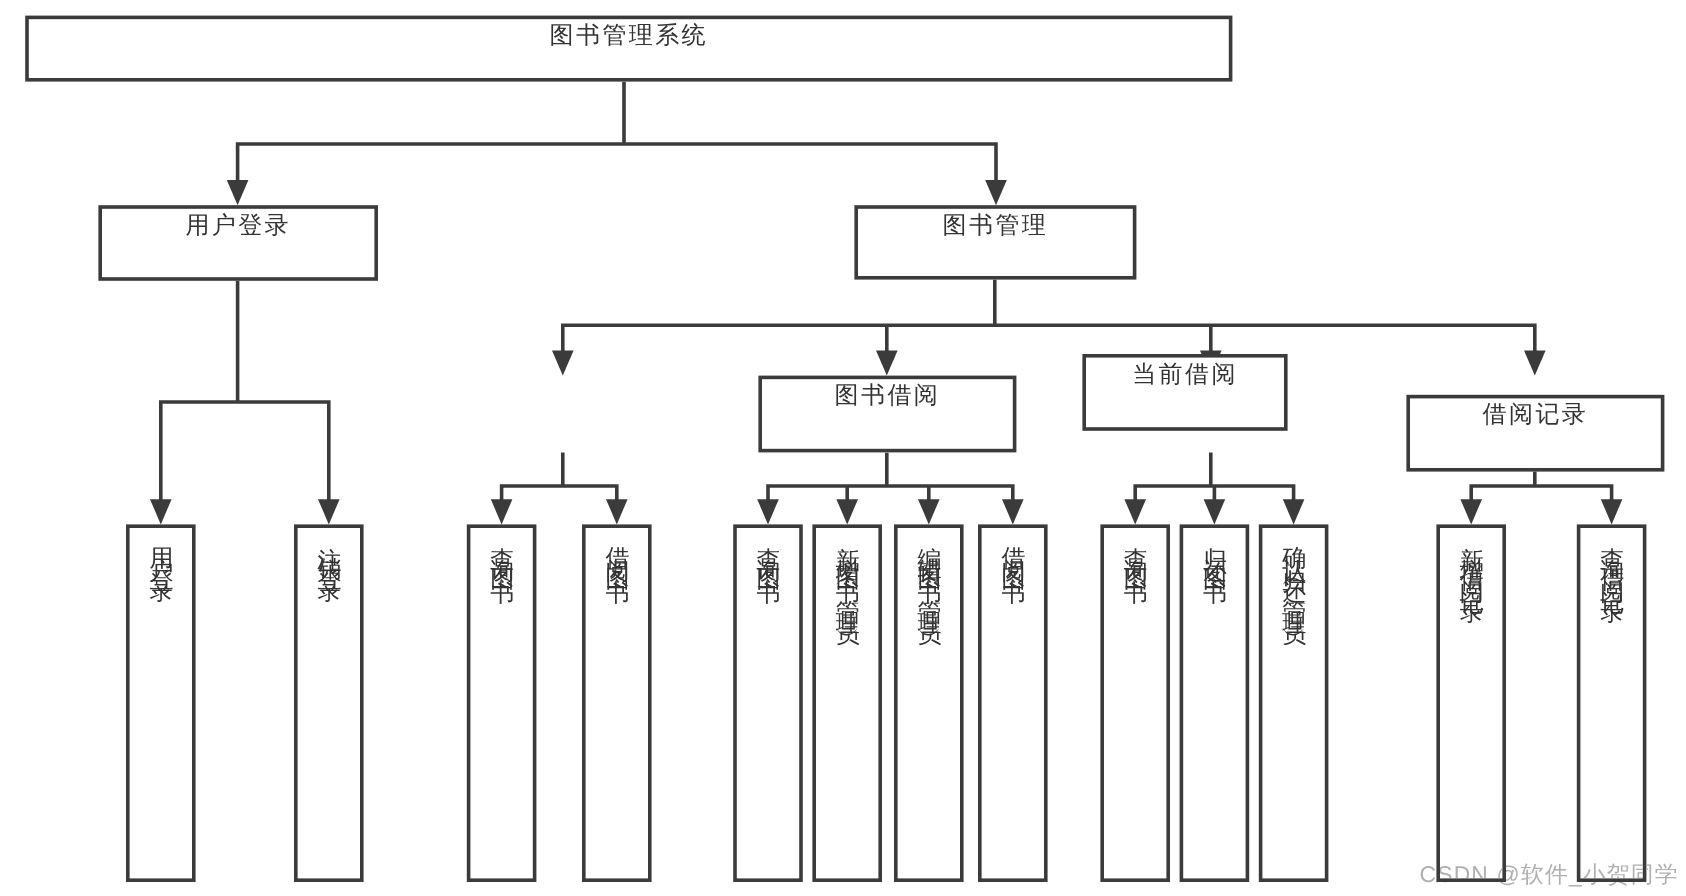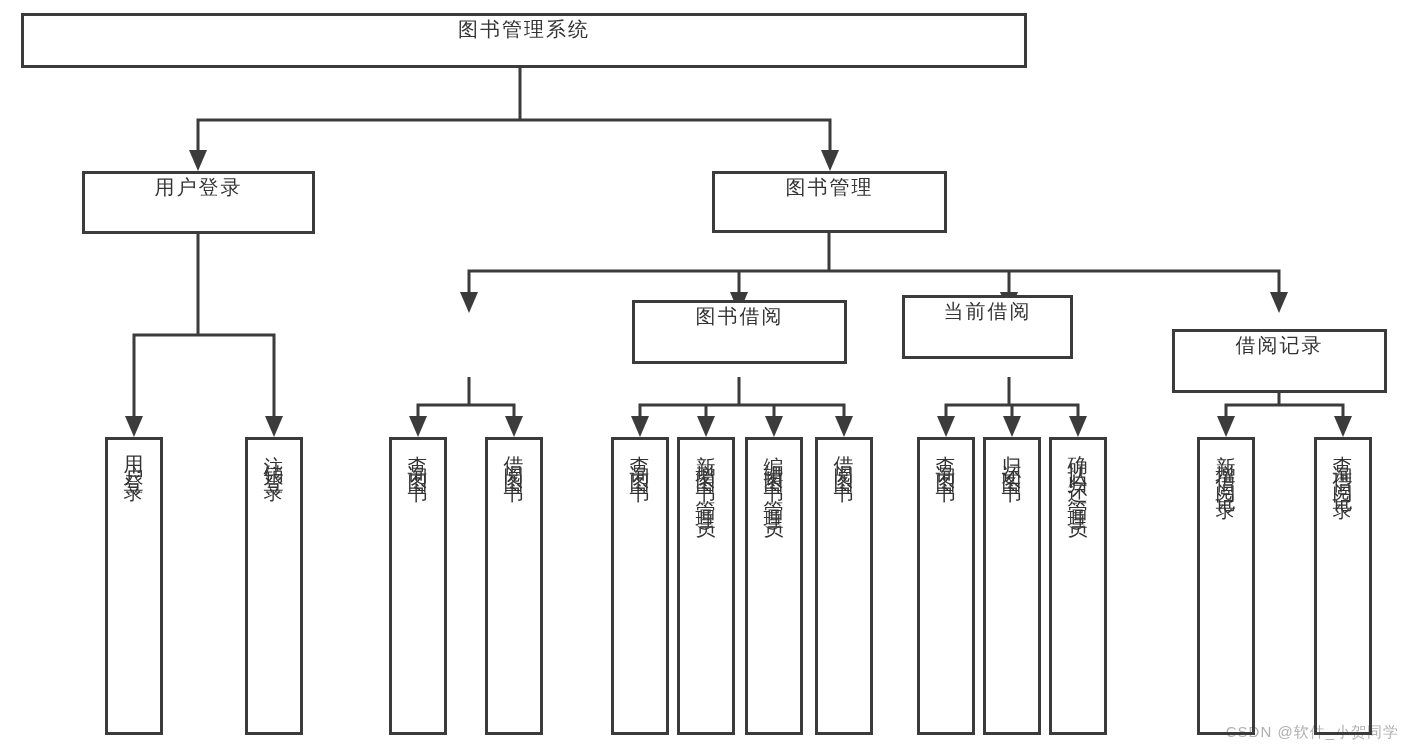--- a/index.html
+++ b/index.html
@@ -13,21 +13,21 @@
     position:absolute; box-sizing:border-box;
     border:3px solid var(--border,#3b3b3b); background:#ffffff;
     display:flex; justify-content:center;
   }
   .hlabel { font-size:20px; letter-spacing:2px; white-space:nowrap; }
   .vlabel {
     writing-mode:vertical-rl; text-orientation:mixed;
     font-size:20px; letter-spacing:9px; line-height:1; white-space:nowrap;
   }
   .watermark {
-    position:absolute; right:6px; bottom:5px; font-size:15px;
+    position:absolute; right:6px; bottom:5px; font-size:19px;
     color:var(--watermark,#b0b0b0); letter-spacing:1px;
     mix-blend-mode:darken; white-space:nowrap;
   }
 </style>
 </head>
 <body>
 
 <div class="canvas" style="--border: #3b3b3b; --text: #333333; --watermark: #b0b0b0;">
 
   <svg id="connector-layer" viewBox="0 0 1405 747" xmlns="http://www.w3.org/2000/svg">
@@ -67,21 +67,21 @@
     <span class="hlabel">图书管理系统</span>
   </div>
 
   <div class="box" style="left:82px; top:171px; width:233px; height:63px;">
     <span class="hlabel">用户登录</span>
   </div>
   <div class="box" style="left:712px; top:171px; width:235px; height:62px;font-family:Liberation Serif, serif;">
     <span class="hlabel">图书管理</span>
   </div>
 
-  <div class="box" style="left:632px; top:300px; width:215px; height:64px;">
+  <div class="box" style="left:632px; top:313px; width:215px; height:64px;">
     <span class="hlabel">图书借阅</span>
   </div>
   <div class="box" style="left:902px; top:295px; width:171px; height:64px;">
     <span class="hlabel">当前借阅</span>
   </div>
   <div class="box" style="left:1172px; top:313px; width:215px; height:64px;margin-top:16px;">
     <span class="hlabel">借阅记录</span>
   </div>
 
   <div class="box" style="left:105px; top:437px; width:58px; height:298px;">

